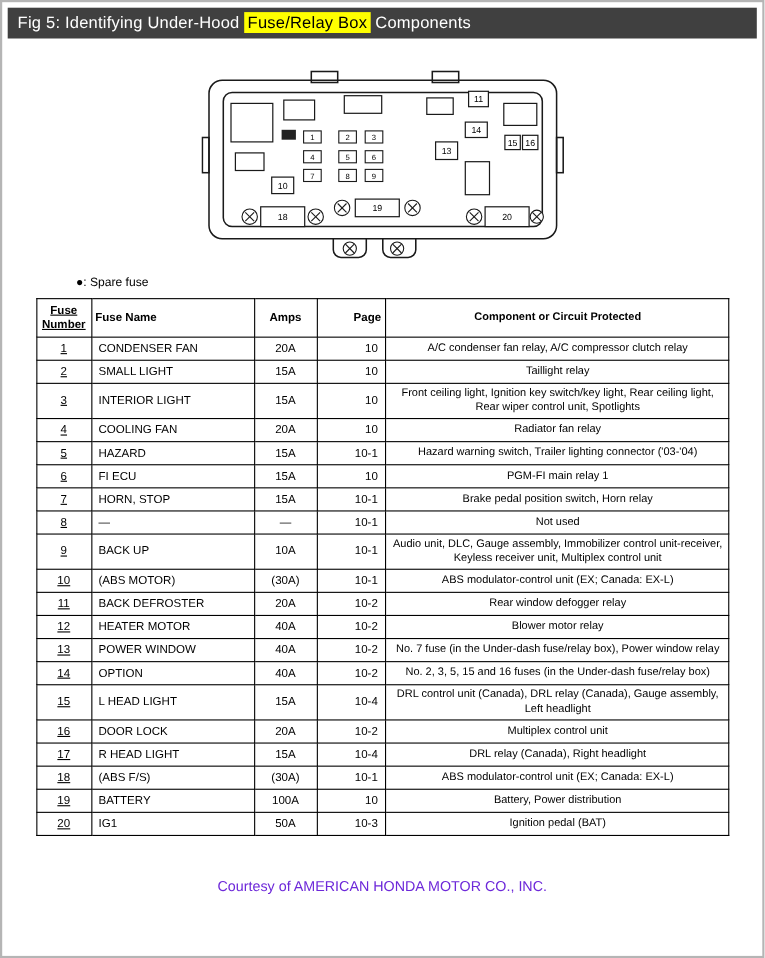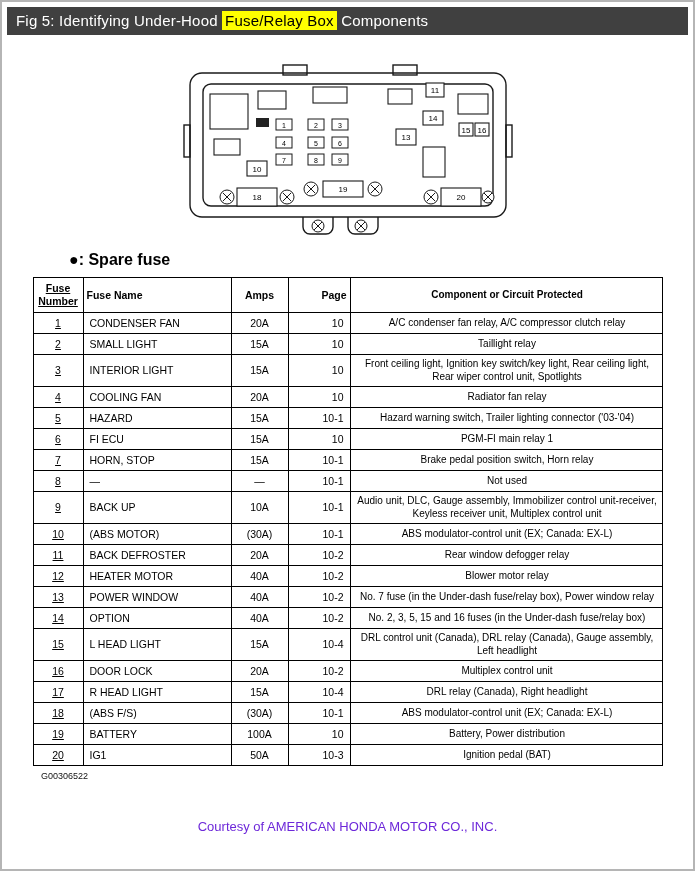--- a/index.html
+++ b/index.html
@@ -29,22 +29,22 @@
   .diagram-wrap {
     display: flex;
     justify-content: center;
     margin-top: 26px;
   }
   svg text {
     font-family: "Liberation Sans", sans-serif;
     fill: #000;
   }
   .legend {
-    font-size: 16px;
-    font-weight: bold;
+    font-size: 11px;
+    font-weight: normal;
     margin: 12px 0 8px 62px;
   }
   table {
     border-collapse: collapse;
     margin: 2px auto 0 auto;
     table-layout: fixed;
     width: 629px;
   }
   th, td {
     border: 1px solid #000;
@@ -352,17 +352,16 @@
         <tr>
           <td class="col-num">20</td>
           <td class="col-name">IG1</td>
           <td class="col-amps">50A</td>
           <td class="col-page">10-3</td>
           <td class="col-comp">Ignition pedal (BAT)</td>
         </tr>
       </tbody>
   </table>
 
-  <div class="fig-id">G00306522</div>
 
   <div class="courtesy">Courtesy of AMERICAN HONDA MOTOR CO., INC.</div>
 
 </div>
 
 </body></html>

